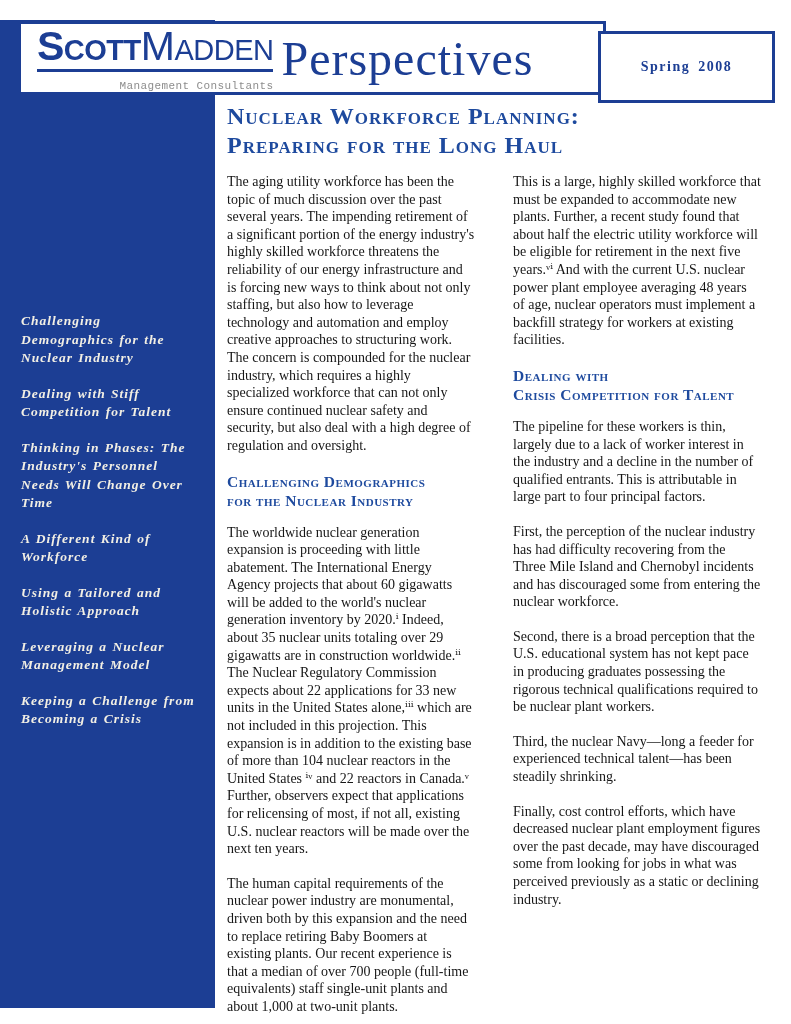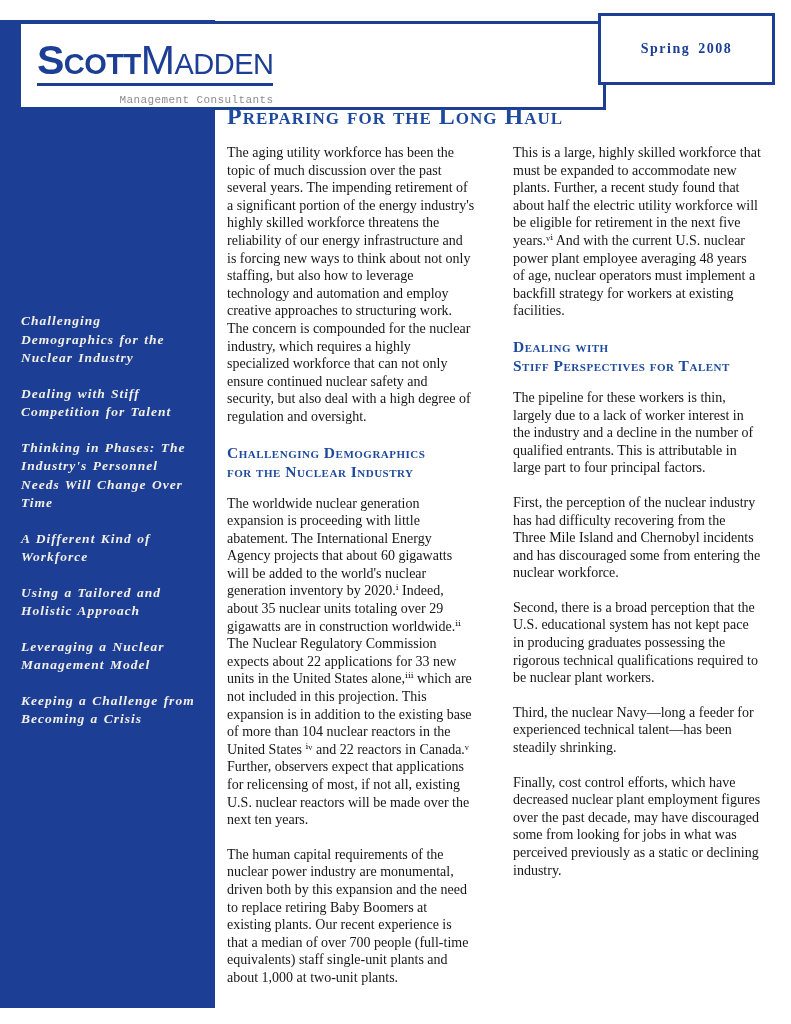--- a/index.html
+++ b/index.html
@@ -25,21 +25,21 @@
     font-style:italic;font-weight:bold;
     font-size:13.5px;line-height:18.5px;
     color:var(--sidebar-text);
     letter-spacing:1px;word-spacing:1px;
     margin-bottom:17px;
   }
   
   .logo-box{
     position:absolute;left:18px;top:21px;width:566px;height:66px;
     background:#ffffff;border:3px solid var(--brand-blue);
-    display:flex;align-items:flex-end;padding:17px 0 0 16px;box-sizing:content-box;
+    display:flex;align-items:center;padding:2px 0 0 16px;box-sizing:content-box;
   }
   .logo-line{
     display:inline-block;
     font-family:"Liberation Sans","DejaVu Sans",sans-serif;
     font-variant:small-caps;
     font-size:41px;line-height:1.05;
     color:var(--brand-blue);
     border-bottom:3px solid var(--brand-blue);
     padding-bottom:1px;letter-spacing:-0.5px;
   }
@@ -49,21 +49,21 @@
     font-family:Liberation Mono, monospace;
     font-size:11px;line-height:1.2;color:var(--tagline-gray);
     text-align:right;margin-top:8px;letter-spacing:0.4px;
   }
   .masthead{
     font-family:"Liberation Serif","DejaVu Serif",serif;
     font-size:48px;line-height:0.95;color:var(--brand-blue);
     margin-left:8px;letter-spacing:1px;white-space:nowrap;
   }
   .issue-box{
-    position:absolute;left:598px;top:13px;width:171px;height:66px;
+    position:absolute;left:598px;top:31px;width:171px;height:66px;
     background:#ffffff;border:3px solid var(--brand-blue);
     display:flex;align-items:center;justify-content:center;box-sizing:content-box;
   }
   .issue-box span{
     font-family:"Liberation Serif","DejaVu Serif",serif;
     font-weight:bold;font-size:14px;color:var(--brand-blue);
     letter-spacing:1.5px;word-spacing:3px;
   }
   
   .content{position:absolute;left:227px;top:102px;width:542px;}
@@ -100,48 +100,50 @@
       <div class="sidebar-item">Keeping a Challenge from Becoming a Crisis</div>
     </div>
   </aside>
 
   <header>
     <div class="logo-box">
       <div class="logo-stack">
         <div class="logo-line"><span class="logo-scott">Scott</span><span class="logo-madden">Madden</span></div>
         <div class="logo-tagline">Management Consultants</div>
       </div>
+      <div class="masthead">Perspectives</div>
     </div>
     <div class="issue-box">
       <span>Spring 2008</span>
     </div>
   </header>
 
   <main class="content">
     <h1 class="title">
+      <span class="t-line">Nuclear Workforce Planning:</span>
       <span class="t-line">Preparing for the Long Haul</span>
     </h1>
 
     <div class="cols">
 
       <div class="col col-left">
         <p>The aging utility workforce has been the topic of much discussion over the past several years.  The impending retirement of a significant portion of the energy industry's highly skilled workforce threatens the reliability of our energy infrastructure and is forcing new ways to think about not only staffing, but also how to leverage technology and automation and employ creative approaches to structuring work.  The concern is compounded for the nuclear industry, which requires a highly specialized workforce that can not only ensure continued nuclear safety and security, but also deal with a high degree of regulation and oversight.</p>
         <h2>
           <span class="h-line">Challenging Demographics</span>
           <span class="h-line">for the Nuclear Industry</span>
         </h2>
         <p>The worldwide nuclear generation expansion is proceeding with little abatement.  The International Energy Agency projects that about 60 gigawatts will be added to the world's nuclear generation inventory by 2020.ⁱ  Indeed, about 35 nuclear units totaling over 29 gigawatts are in construction worldwide.ⁱⁱ  The Nuclear Regulatory Commission expects about 22 applications for 33 new units in the United States alone,ⁱⁱⁱ which are not included in this projection.  This expansion is in addition to the existing base of more than 104 nuclear reactors in the United States ⁱᵛ and 22 reactors in Canada.ᵛ  Further, observers expect that applications for relicensing of most, if not all, existing U.S. nuclear reactors will be made over the next ten years.</p>
         <p>The human capital requirements of the nuclear power industry are monumental, driven both by this expansion and the need to replace retiring Baby Boomers at existing plants.  Our recent experience is that a median of over 700 people (full-time equivalents) staff single-unit plants and about 1,000 at two-unit plants.</p>
       </div>
 
       <div class="col col-right">
         <p>This is a large, highly skilled workforce that must be expanded to accommodate new plants.  Further, a recent study found that about half the electric utility workforce will be eligible for retirement in the next five years.ᵛⁱ  And with the current U.S. nuclear power plant employee averaging 48 years of age, nuclear operators must implement a backfill strategy for workers at existing facilities.</p>
         <h2>
           <span class="h-line">Dealing with</span>
-          <span class="h-line">Stiff Perspectives for Talent</span>
+          <span class="h-line">Crisis Competition for Talent</span>
         </h2>
         <p>The pipeline for these workers is thin, largely due to a lack of worker interest in the industry and a decline in the number of qualified entrants.   This is attributable in large part to four principal factors.</p>
         <p>First, the perception of the nuclear industry has had difficulty recovering from the Three Mile Island and Chernobyl incidents and has discouraged some from entering the nuclear workforce.</p>
         <p>Second, there is a broad perception that the U.S. educational system has not kept pace in producing graduates possessing the rigorous technical qualifications required to be nuclear plant workers.</p>
         <p>Third, the nuclear Navy—long a feeder for experienced technical talent—has been steadily shrinking.</p>
         <p>Finally, cost control efforts, which have decreased nuclear plant employment figures over the past decade, may have discouraged some from looking for jobs in what was perceived previously as a static or declining industry.</p>
       </div>
 
     </div>
   </main>

